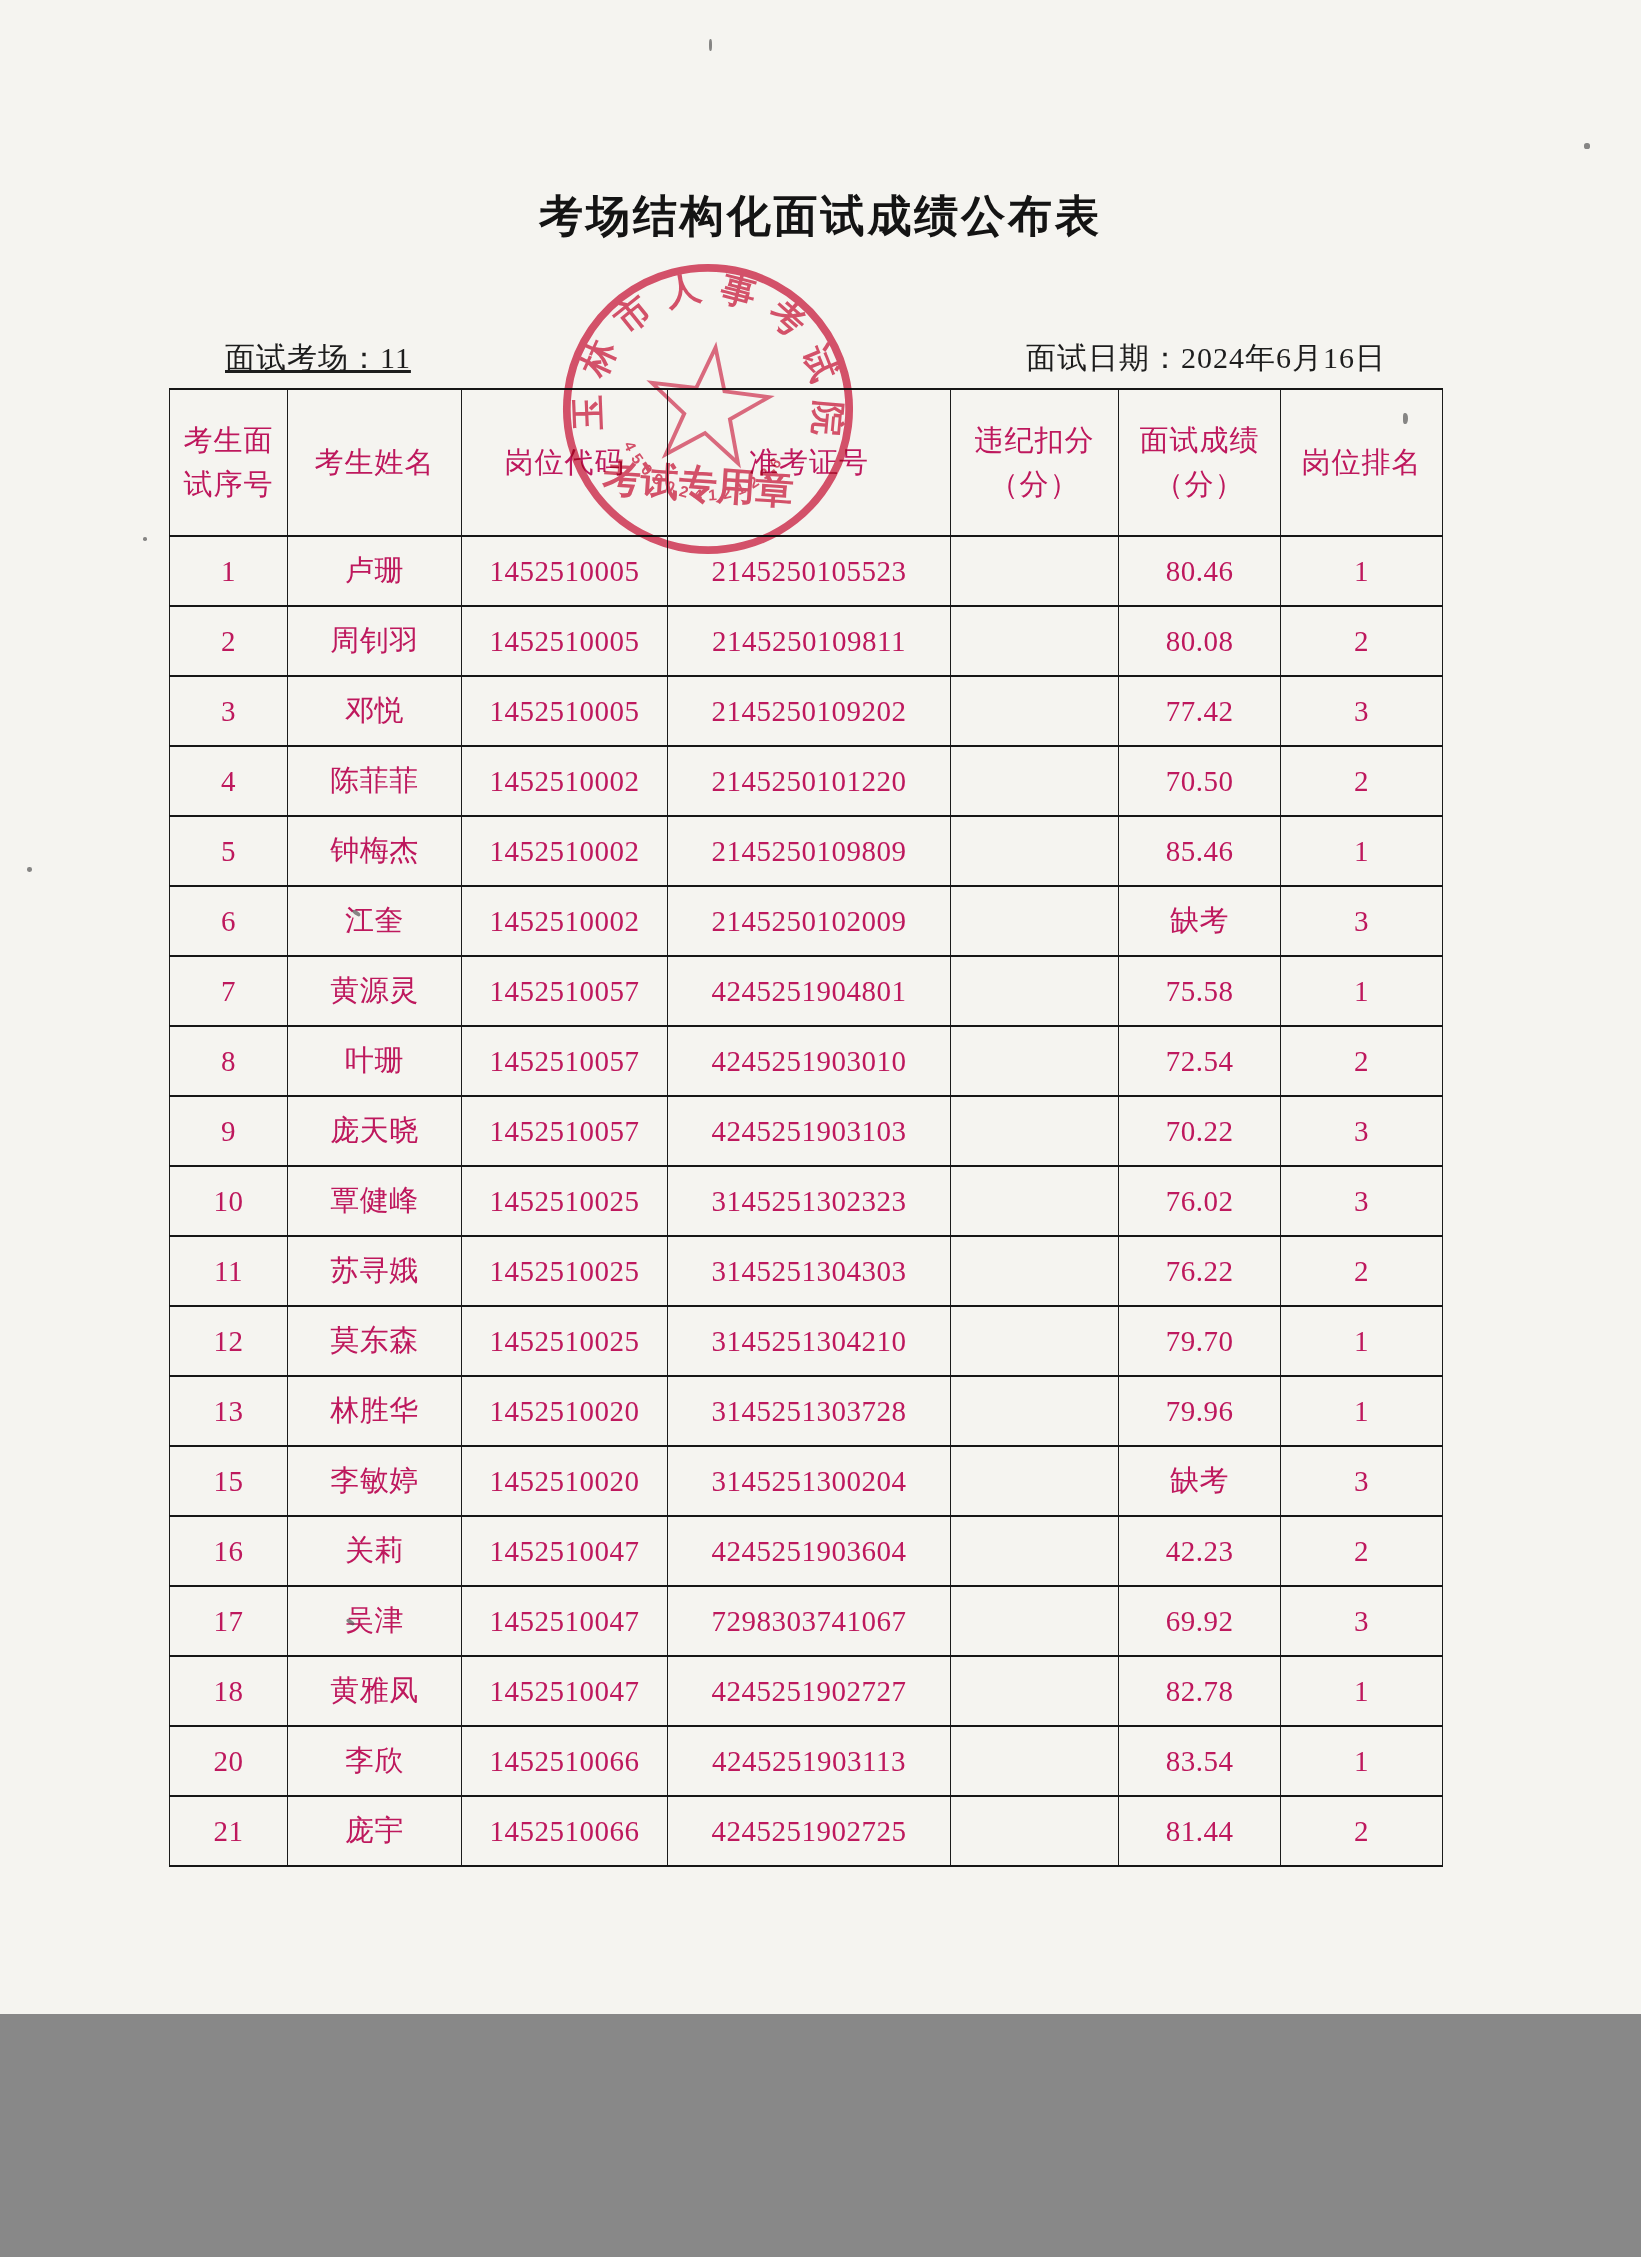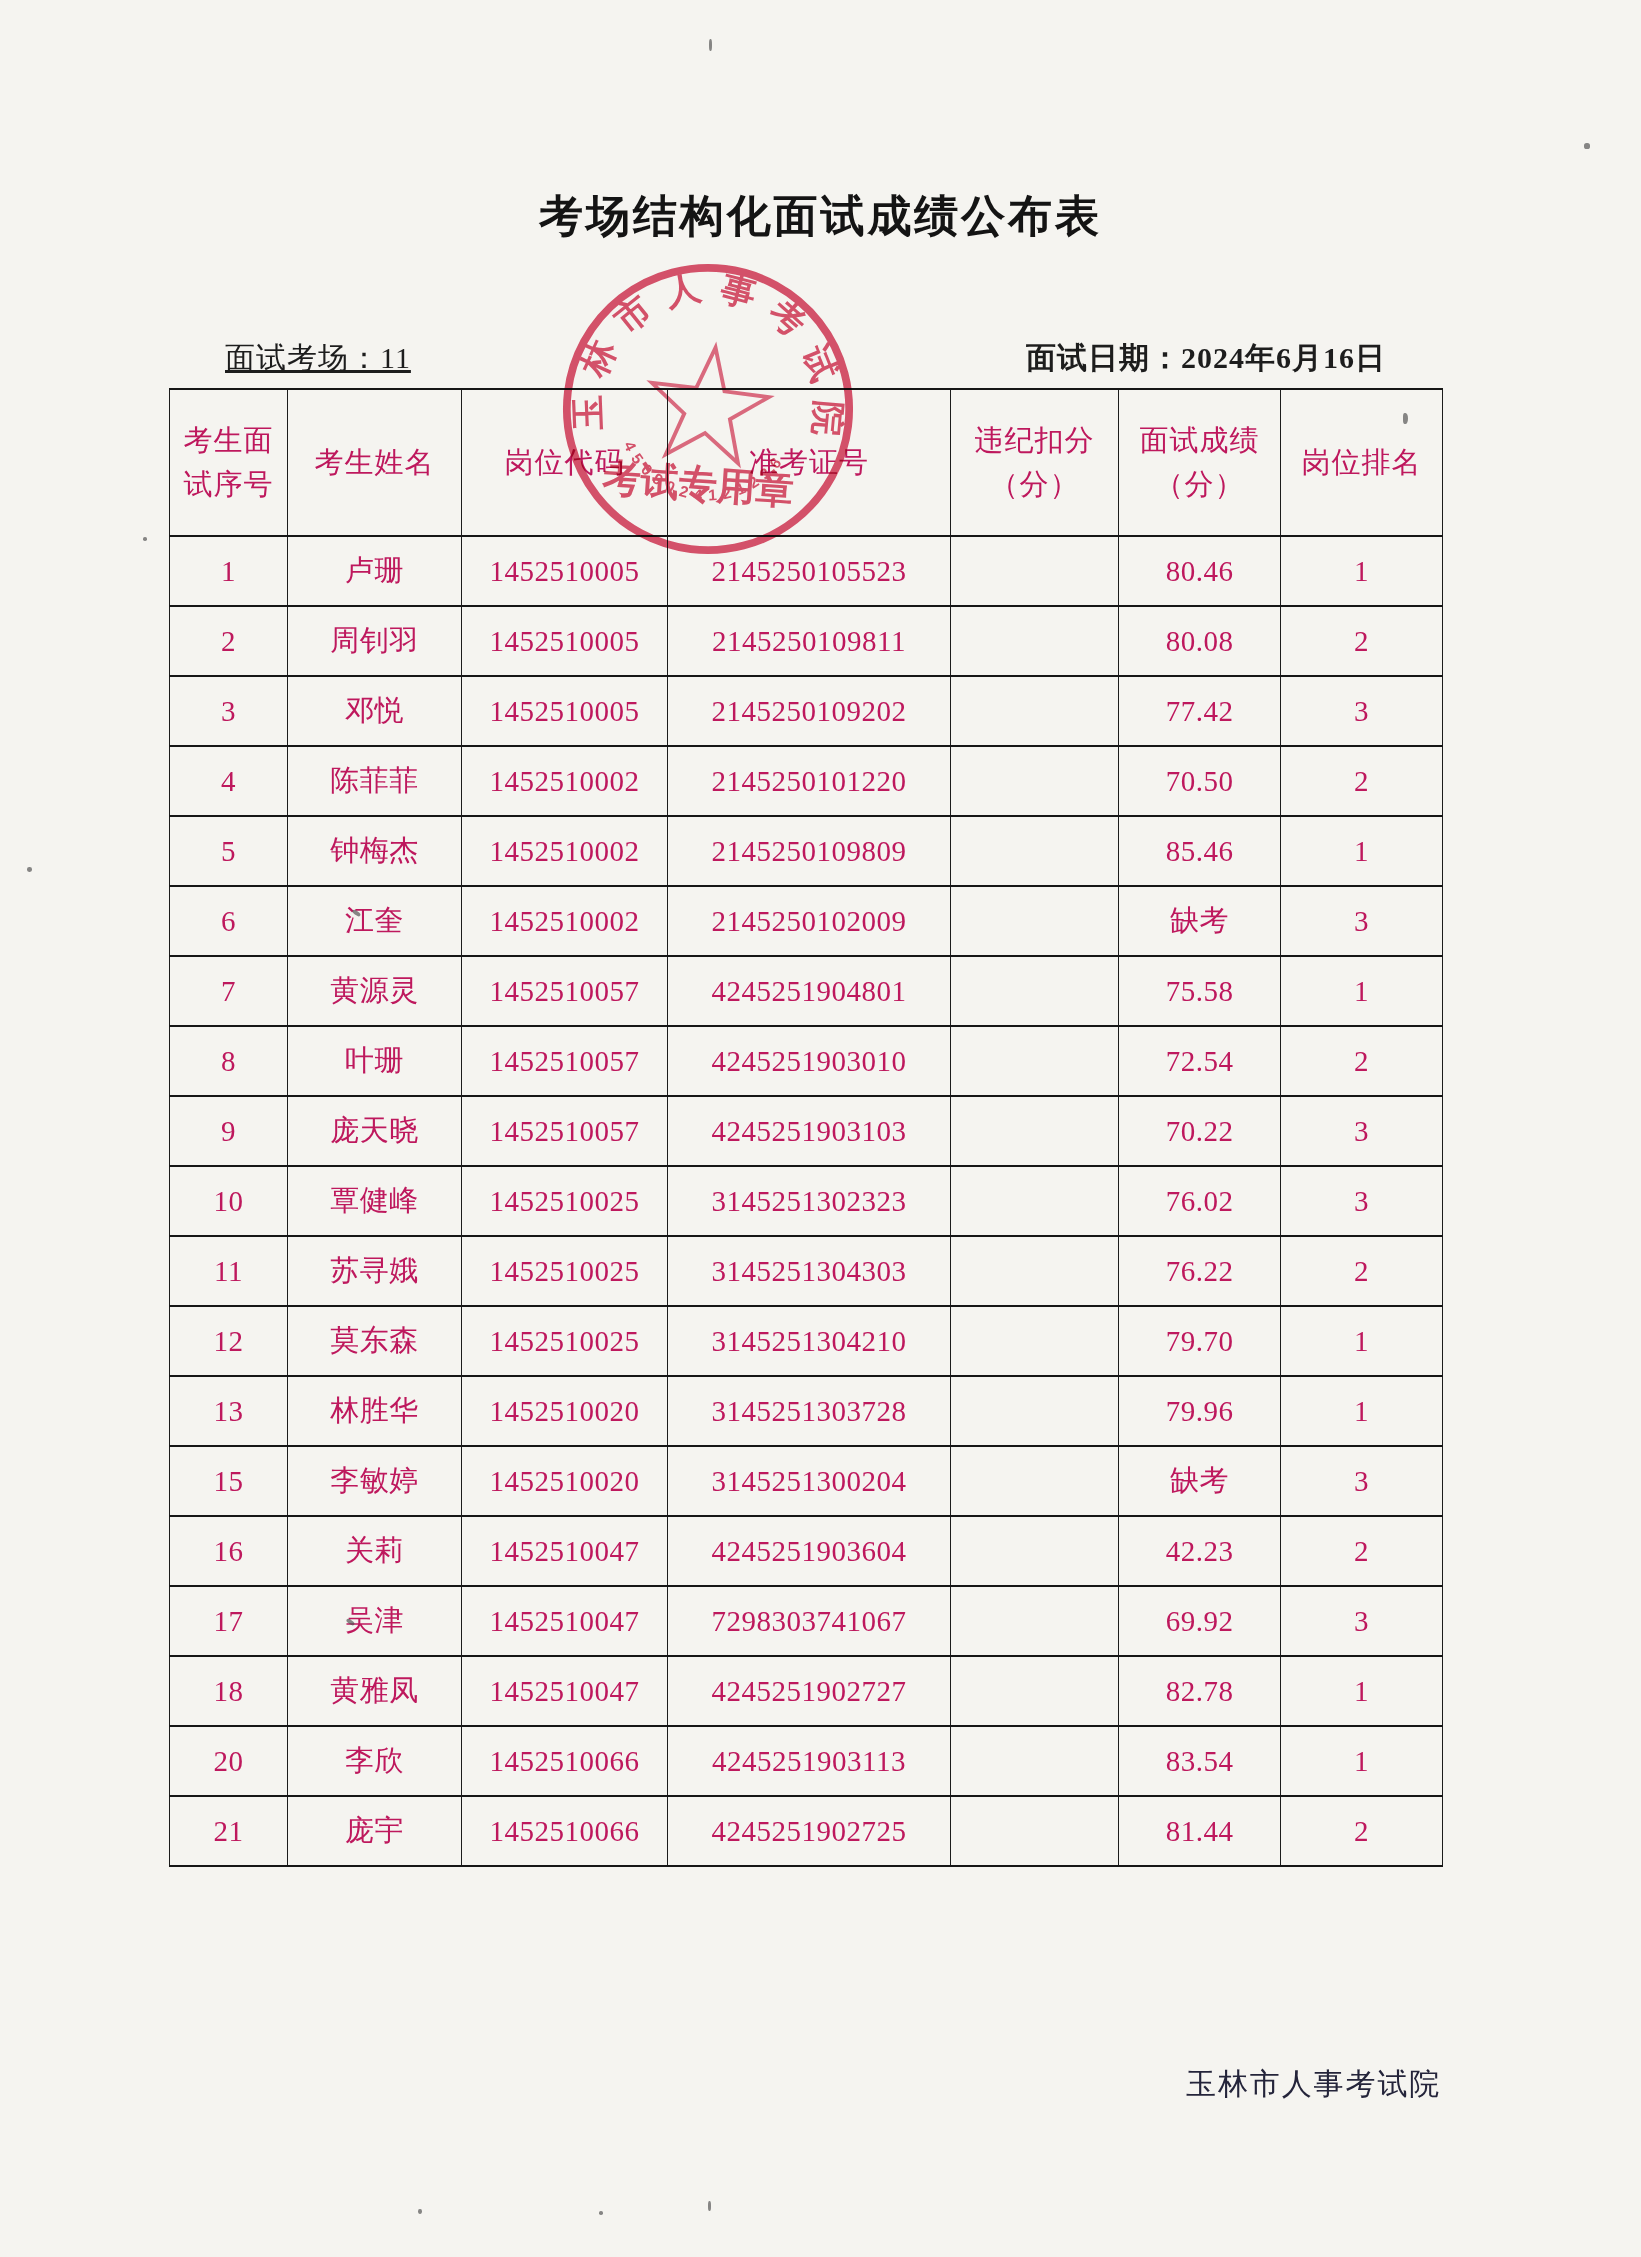--- a/index.html
+++ b/index.html
@@ -1,29 +1,29 @@
 <!DOCTYPE html>
 <html><head>
 <meta charset="utf-8">
 <style>
   html,body{margin:0;padding:0;background:#888;}
   .page{
-    position:relative; width:1641px; height:2257px;
+    position:relative; width:1641px; height:2014px;
     background:#f5f4f0;
     font-family:"Liberation Serif","DejaVu Serif",serif;
     color:#1d1d1d; overflow:hidden;
   }
   .page-title{
     position:absolute; left:0; right:0; top:187px; margin:0;
     text-align:center;
     font-family:"Liberation Sans","DejaVu Sans",sans-serif;
     font-weight:700; font-size:44px; letter-spacing:2.9px; color:#141414;
   }
   .meta-room{position:absolute; left:225px; top:338px; font-size:30px; letter-spacing:1px;text-decoration:underline;}
-  .meta-date{position:absolute; left:1026px; top:338px; font-size:30px; letter-spacing:1px;font-weight:bold;}
+  .meta-date{position:absolute; left:1026px; top:338px; font-size:30px; letter-spacing:1px;}
   table.score-table{
     position:absolute; left:169px; top:388px; width:1273px;
     border-collapse:collapse; table-layout:fixed;
     font-size:29px; color:#be185d;
   }
   .score-table th, .score-table td{
     border-left:1.9px solid #1c1c1c; border-right:1.9px solid #1c1c1c;
     border-top:2.9px solid #161616; border-bottom:2.9px solid #161616;
     text-align:center; vertical-align:middle;
     padding:0 11.6px; overflow:hidden;

